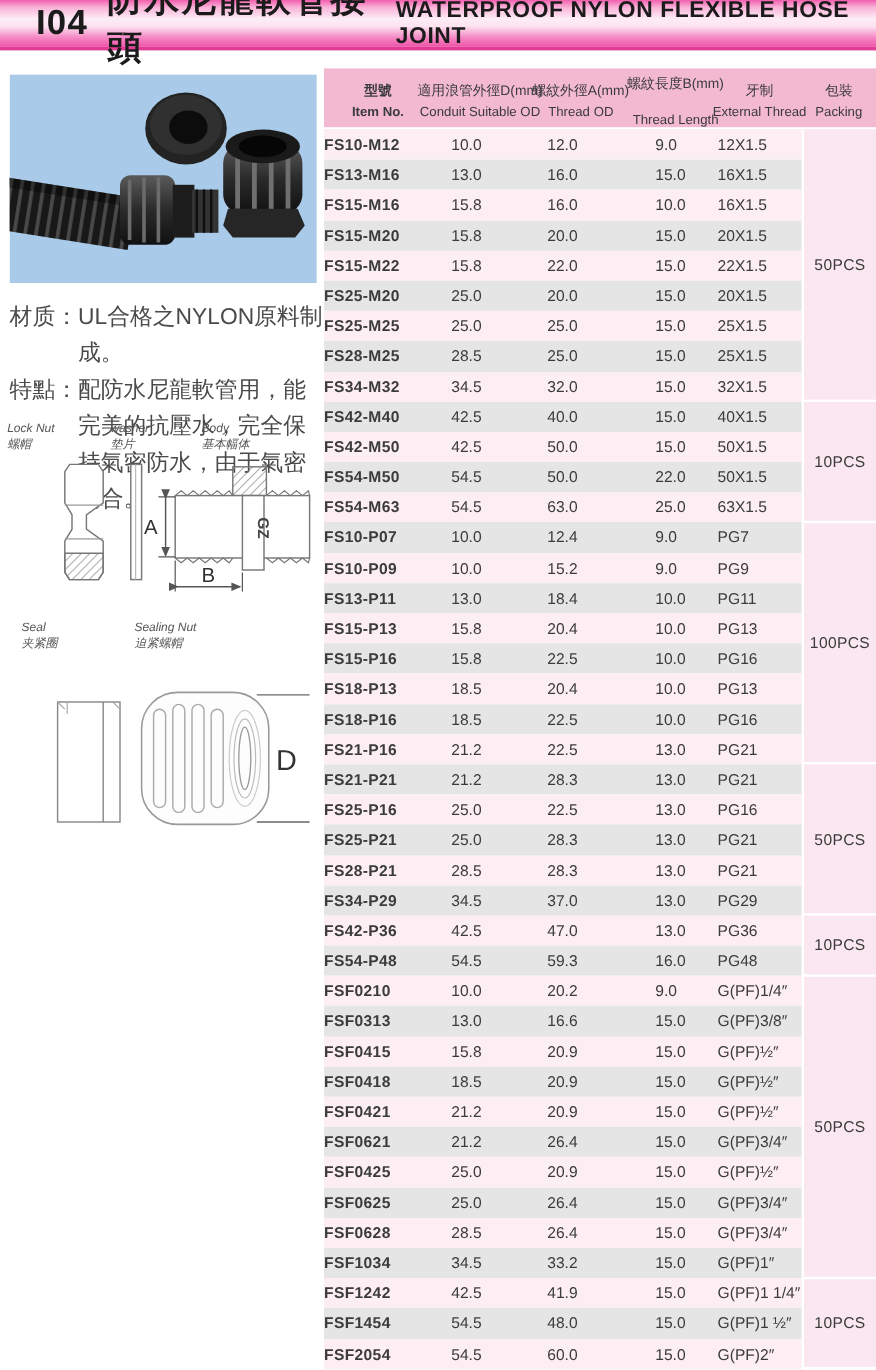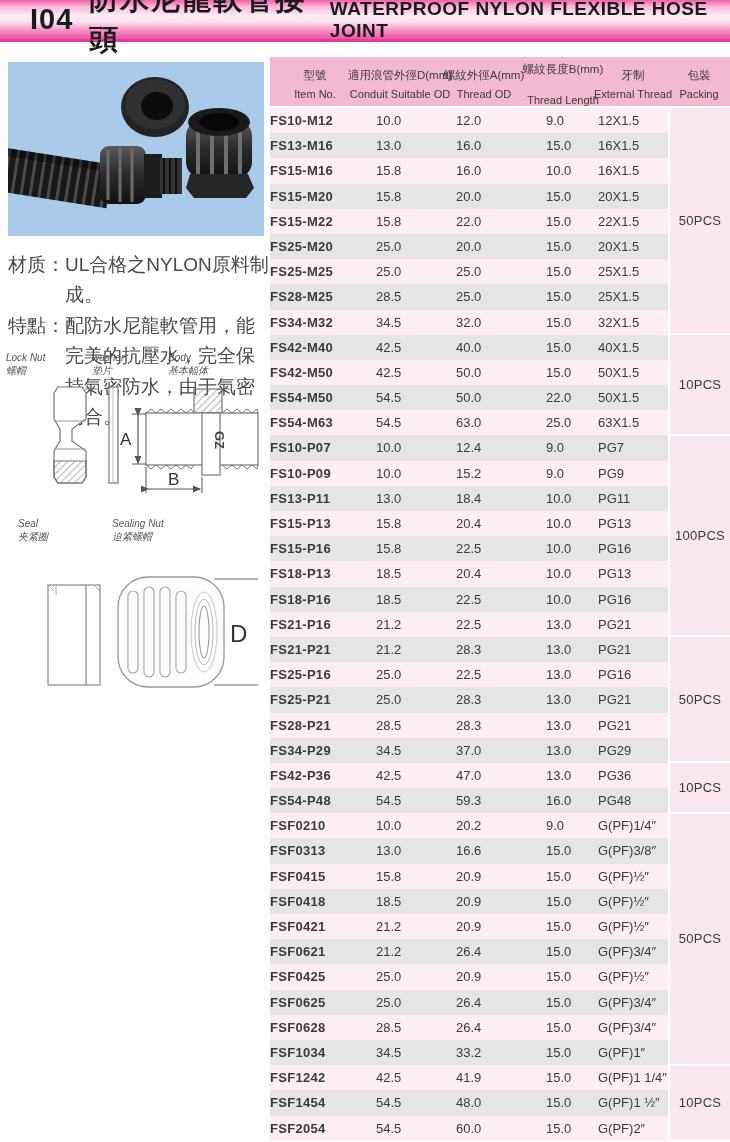--- a/index.html
+++ b/index.html
@@ -30,21 +30,21 @@
   .d2-l1{width:80px;} .d2-l2{width:110px;margin-left:14px;}
   .dsvg{display:block;margin-top:4px;}
 
   
   .table{position:absolute;left:270px;top:57px;width:460px;}
   .thead{height:49px;background:#f3b9d1;border-bottom:2px solid #fff;display:flex;align-items:center;}
   .th{display:flex;flex-direction:column;justify-content:center;align-items:center;height:100%;
       white-space:nowrap;overflow:visible;color:#3a3a3a;}
   .th .zh{font-size:11.5px;padding-top:4px;}
   .th .en{font-size:11px;padding-top:5px;}
-  .w0{width:90px;} .w1{width:80px;} .w2{width:88px;} .w3{width:70px;gap:12px;} .w4{width:70px;} .w5{width:62px;}
+  .w0{width:90px;font-weight:bold;} .w1{width:80px;} .w2{width:88px;} .w3{width:70px;gap:12px;} .w4{width:70px;} .w5{width:62px;}
 
   .tbody{display:flex;}
   .rows-block{width:398px;position:relative;z-index:2;}
   .trow{display:flex;height:25.2px;line-height:25.2px;font-size:13px;color:#3b3b3b;}
   .trow.odd{background:#fdeef4;}
   .trow.even{background:#e5e5e5;}
   .tcell{white-space:nowrap;overflow:visible;}
   .tcell.c0{width:90px;padding-left:0;box-sizing:border-box;letter-spacing:.3px;font-weight:bold;}
   .tcell.c1{width:80px;padding-left:16px;box-sizing:border-box;}
   .tcell.c2{width:88px;padding-left:16px;box-sizing:border-box;}

